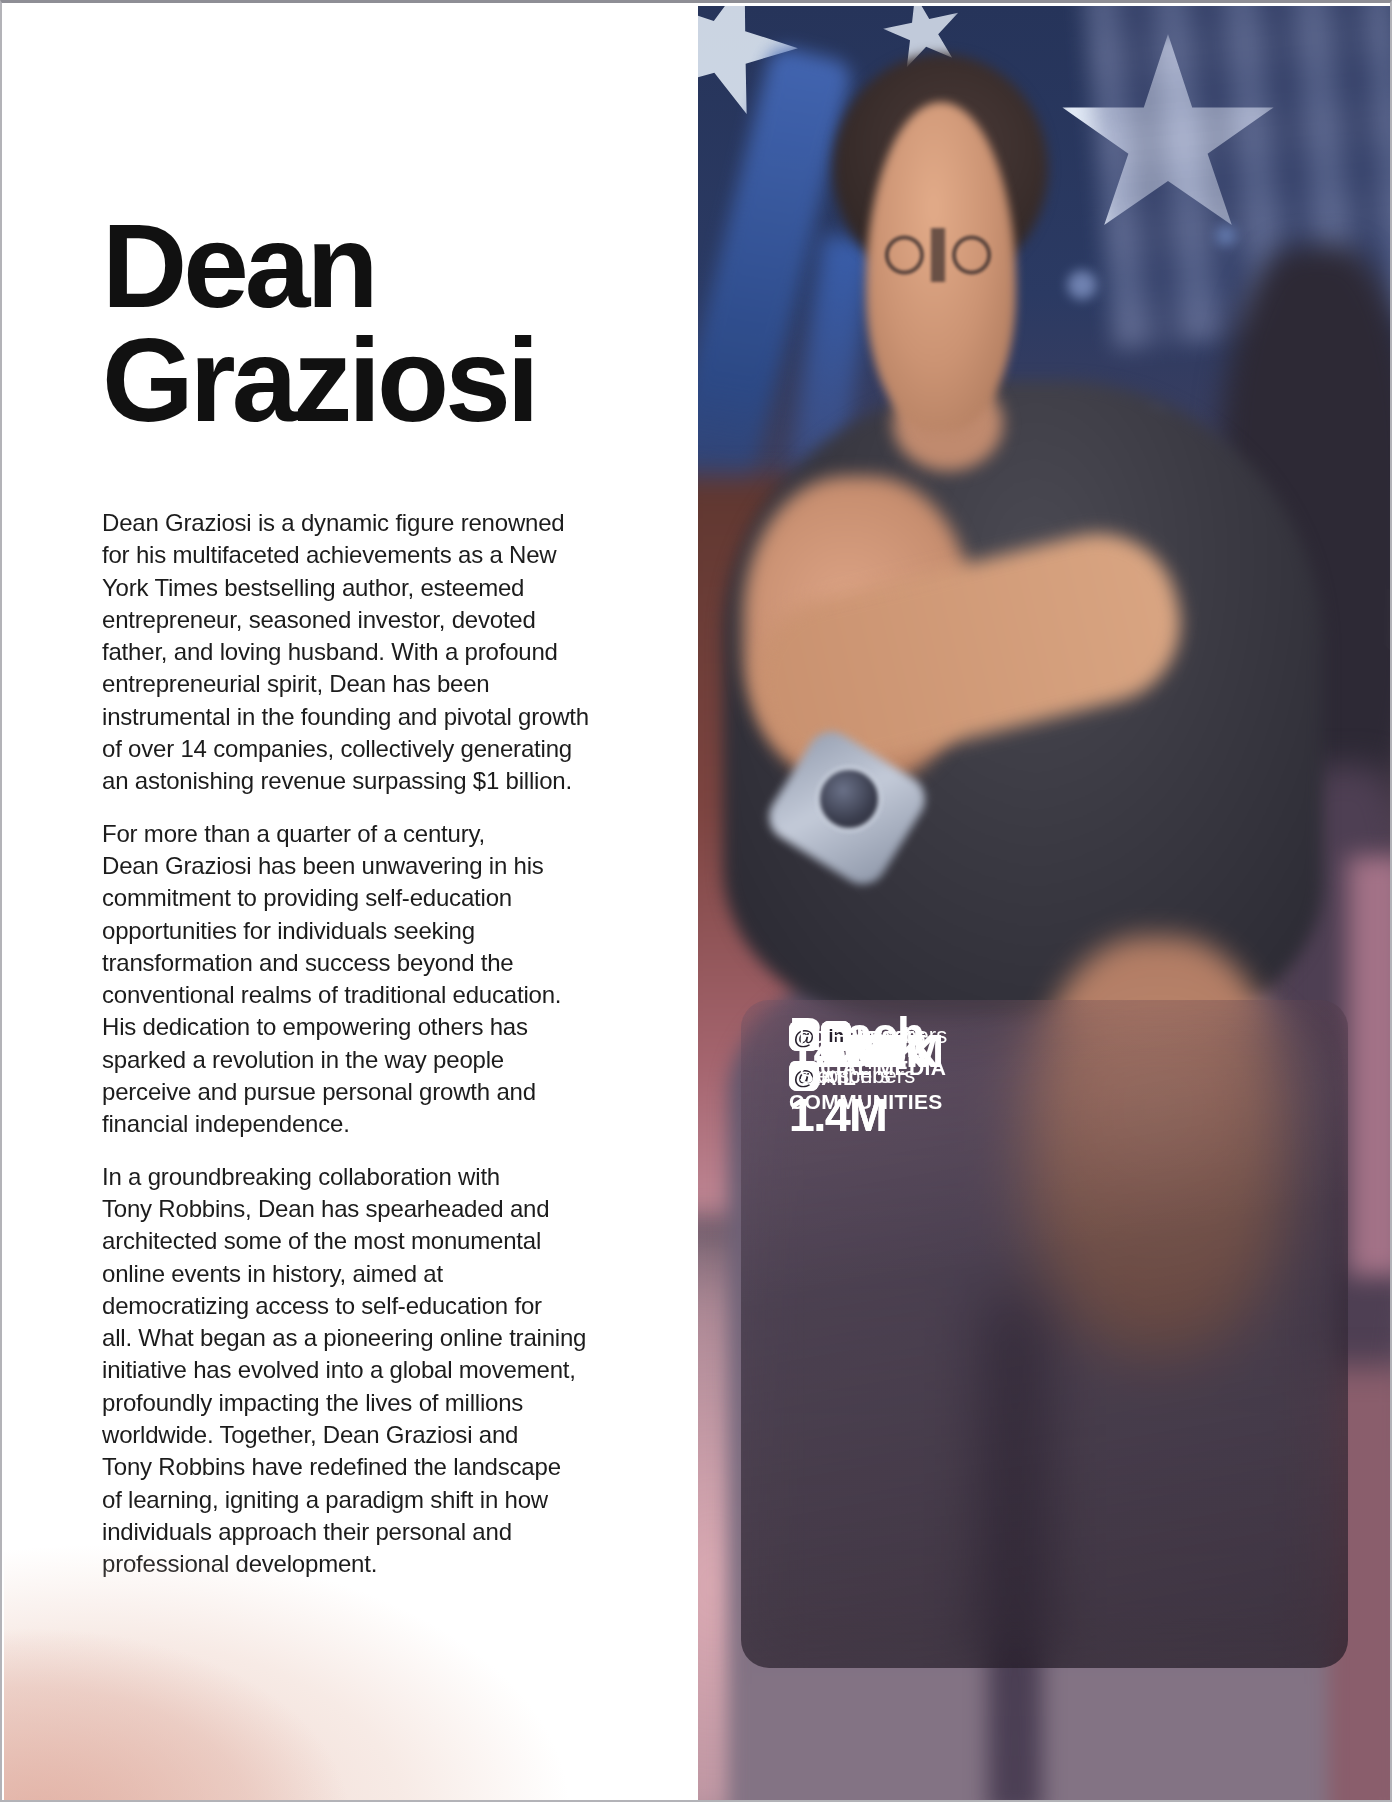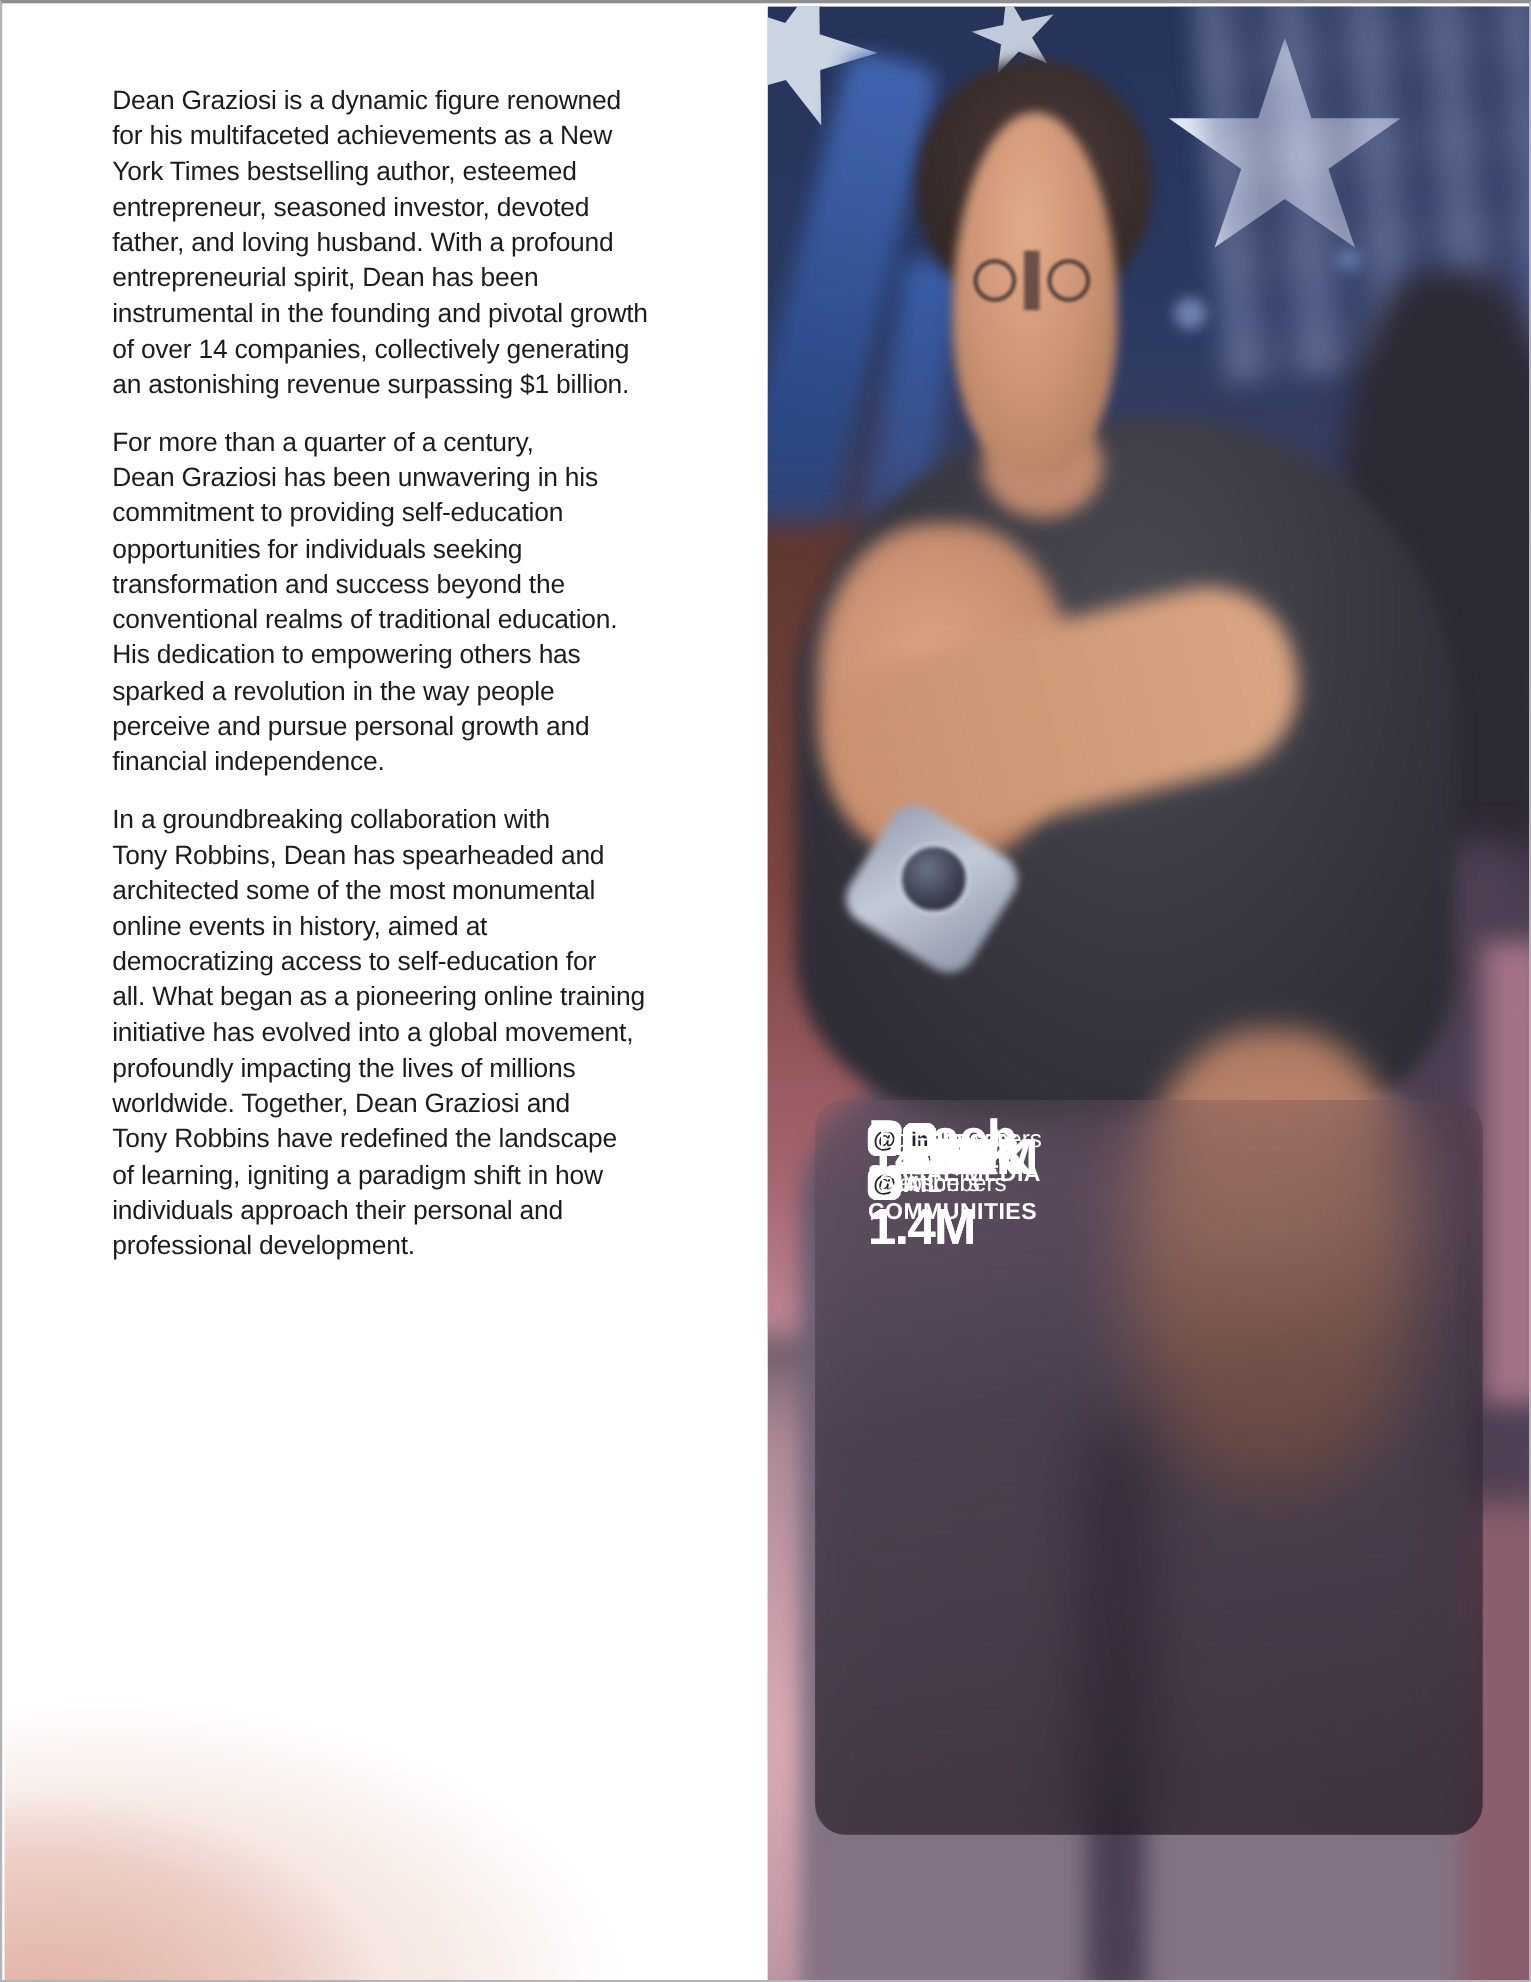--- a/index.html
+++ b/index.html
@@ -146,20 +146,22 @@
   .picon.ig::after { content:""; position:absolute; top:2.5px; right:2.5px; width:4px; height:4px; background:#ffffff; border-radius:50%; }
   .picon.yt::before { content:""; width:0; height:0; border-left:13px solid #241d2a;
     border-top:8px solid transparent; border-bottom:8px solid transparent; margin-left:4px; }
 </style>
 </head>
 <body>
 
 <div class="page">
 
   <div class="left-col">
+    <h1 class="page-title">Dean
+Graziosi</h1>
     <div class="bio">
       <p>Dean Graziosi is a dynamic figure renowned
 for his multifaceted achievements as a New
 York Times bestselling author, esteemed
 entrepreneur, seasoned investor, devoted
 father, and loving husband. With a profound
 entrepreneurial spirit, Dean has been
 instrumental in the founding and pivotal growth
 of over 14 companies, collectively generating
 an astonishing revenue surpassing $1 billion.</p>

